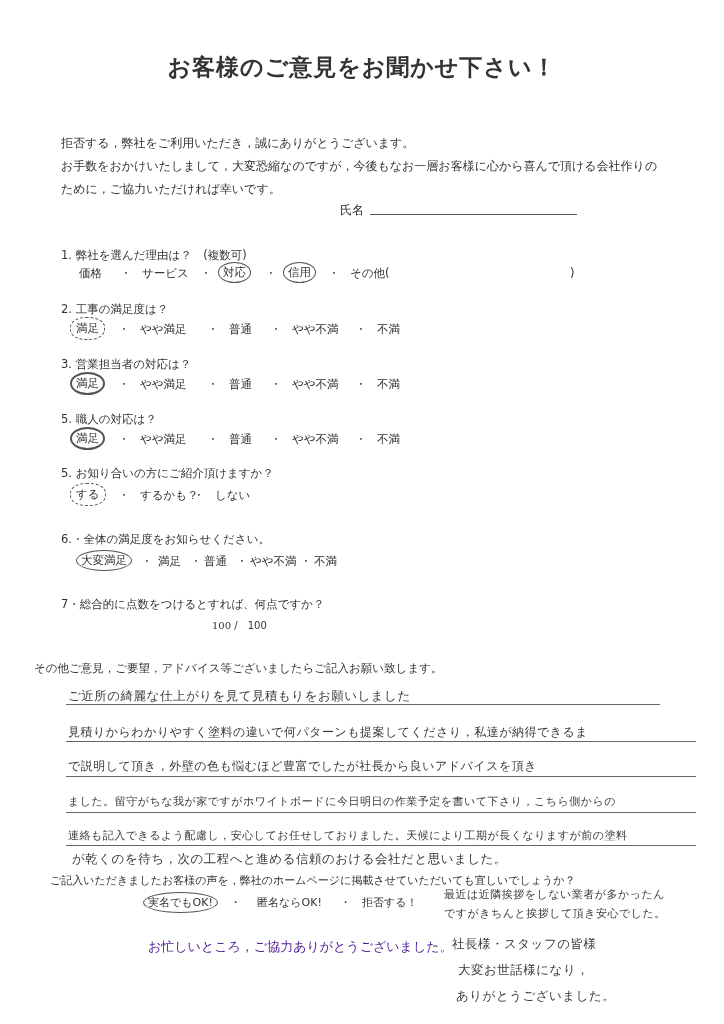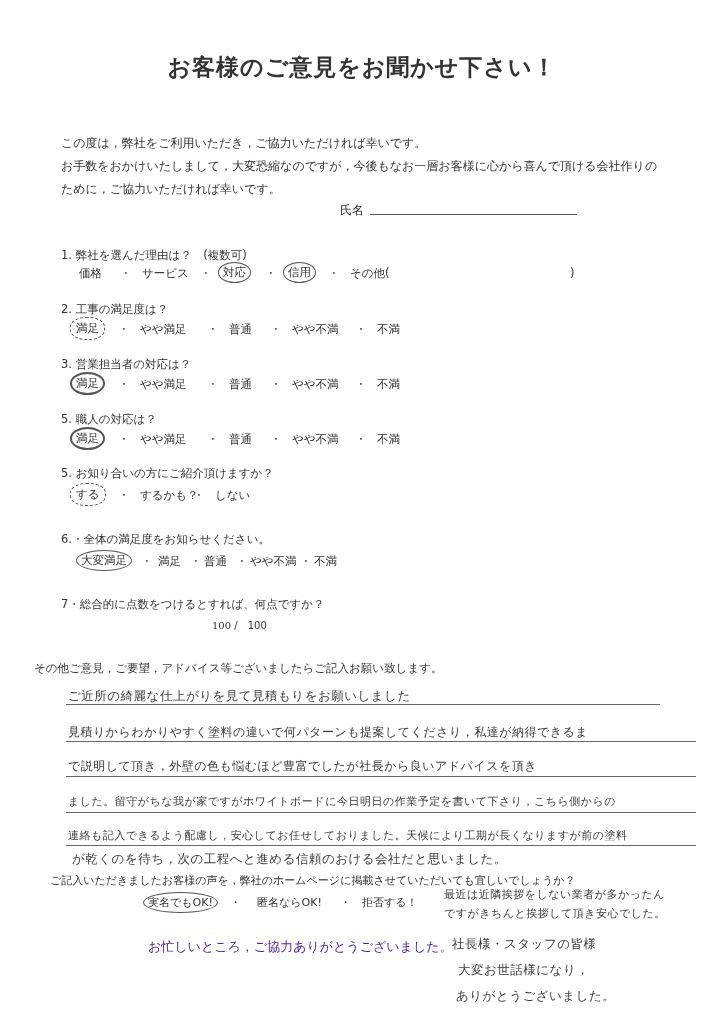--- a/index.html
+++ b/index.html
@@ -20,21 +20,21 @@
   .score .hand { font-family:"DejaVu Serif",serif; font-weight:normal; }
   .hw { font-family:"DejaVu Serif","Liberation Serif",serif; color:#3a3a3a; font-size:12.5px; letter-spacing:0.5px; }
   .line { position:absolute; border-bottom:1px solid #666; }
   .thanks { left:148px; top:938px; font-size:13px; font-weight:normal; color:#4c1d95; }
 </style>
 </head>
 <body>
 
 <div class="abs title">お客様のご意見をお聞かせ下さい！</div>
 
-<div class="abs intro" style="top:135px">この度は，弊社をご利用いただき，ご協力いただければ幸いです。</div>
+<div class="abs intro" style="top:135px">拒否する，弊社をご利用いただき，誠にありがとうございます。</div>
 <div class="abs intro" style="top:158px">お手数をおかけいたしまして，大変恐縮なのですが，今後もなお一層お客様に心から喜んで頂ける会社作りの</div>
 <div class="abs intro" style="top:181px">ために，ご協力いただければ幸いです。</div>
 
 <div class="abs name-label">氏名</div>
 <div class="abs name-line"></div>
 
 <div class="abs q" style="top:248px">1. 弊社を選んだ理由は？　(複数可)</div>
 <div class="abs opts" style="top:266px;left:0;width:724px;height:20px">
   <span class="opt" style="left:79px">価格</span>
   <span class="dot" style="left:120px">・</span>

